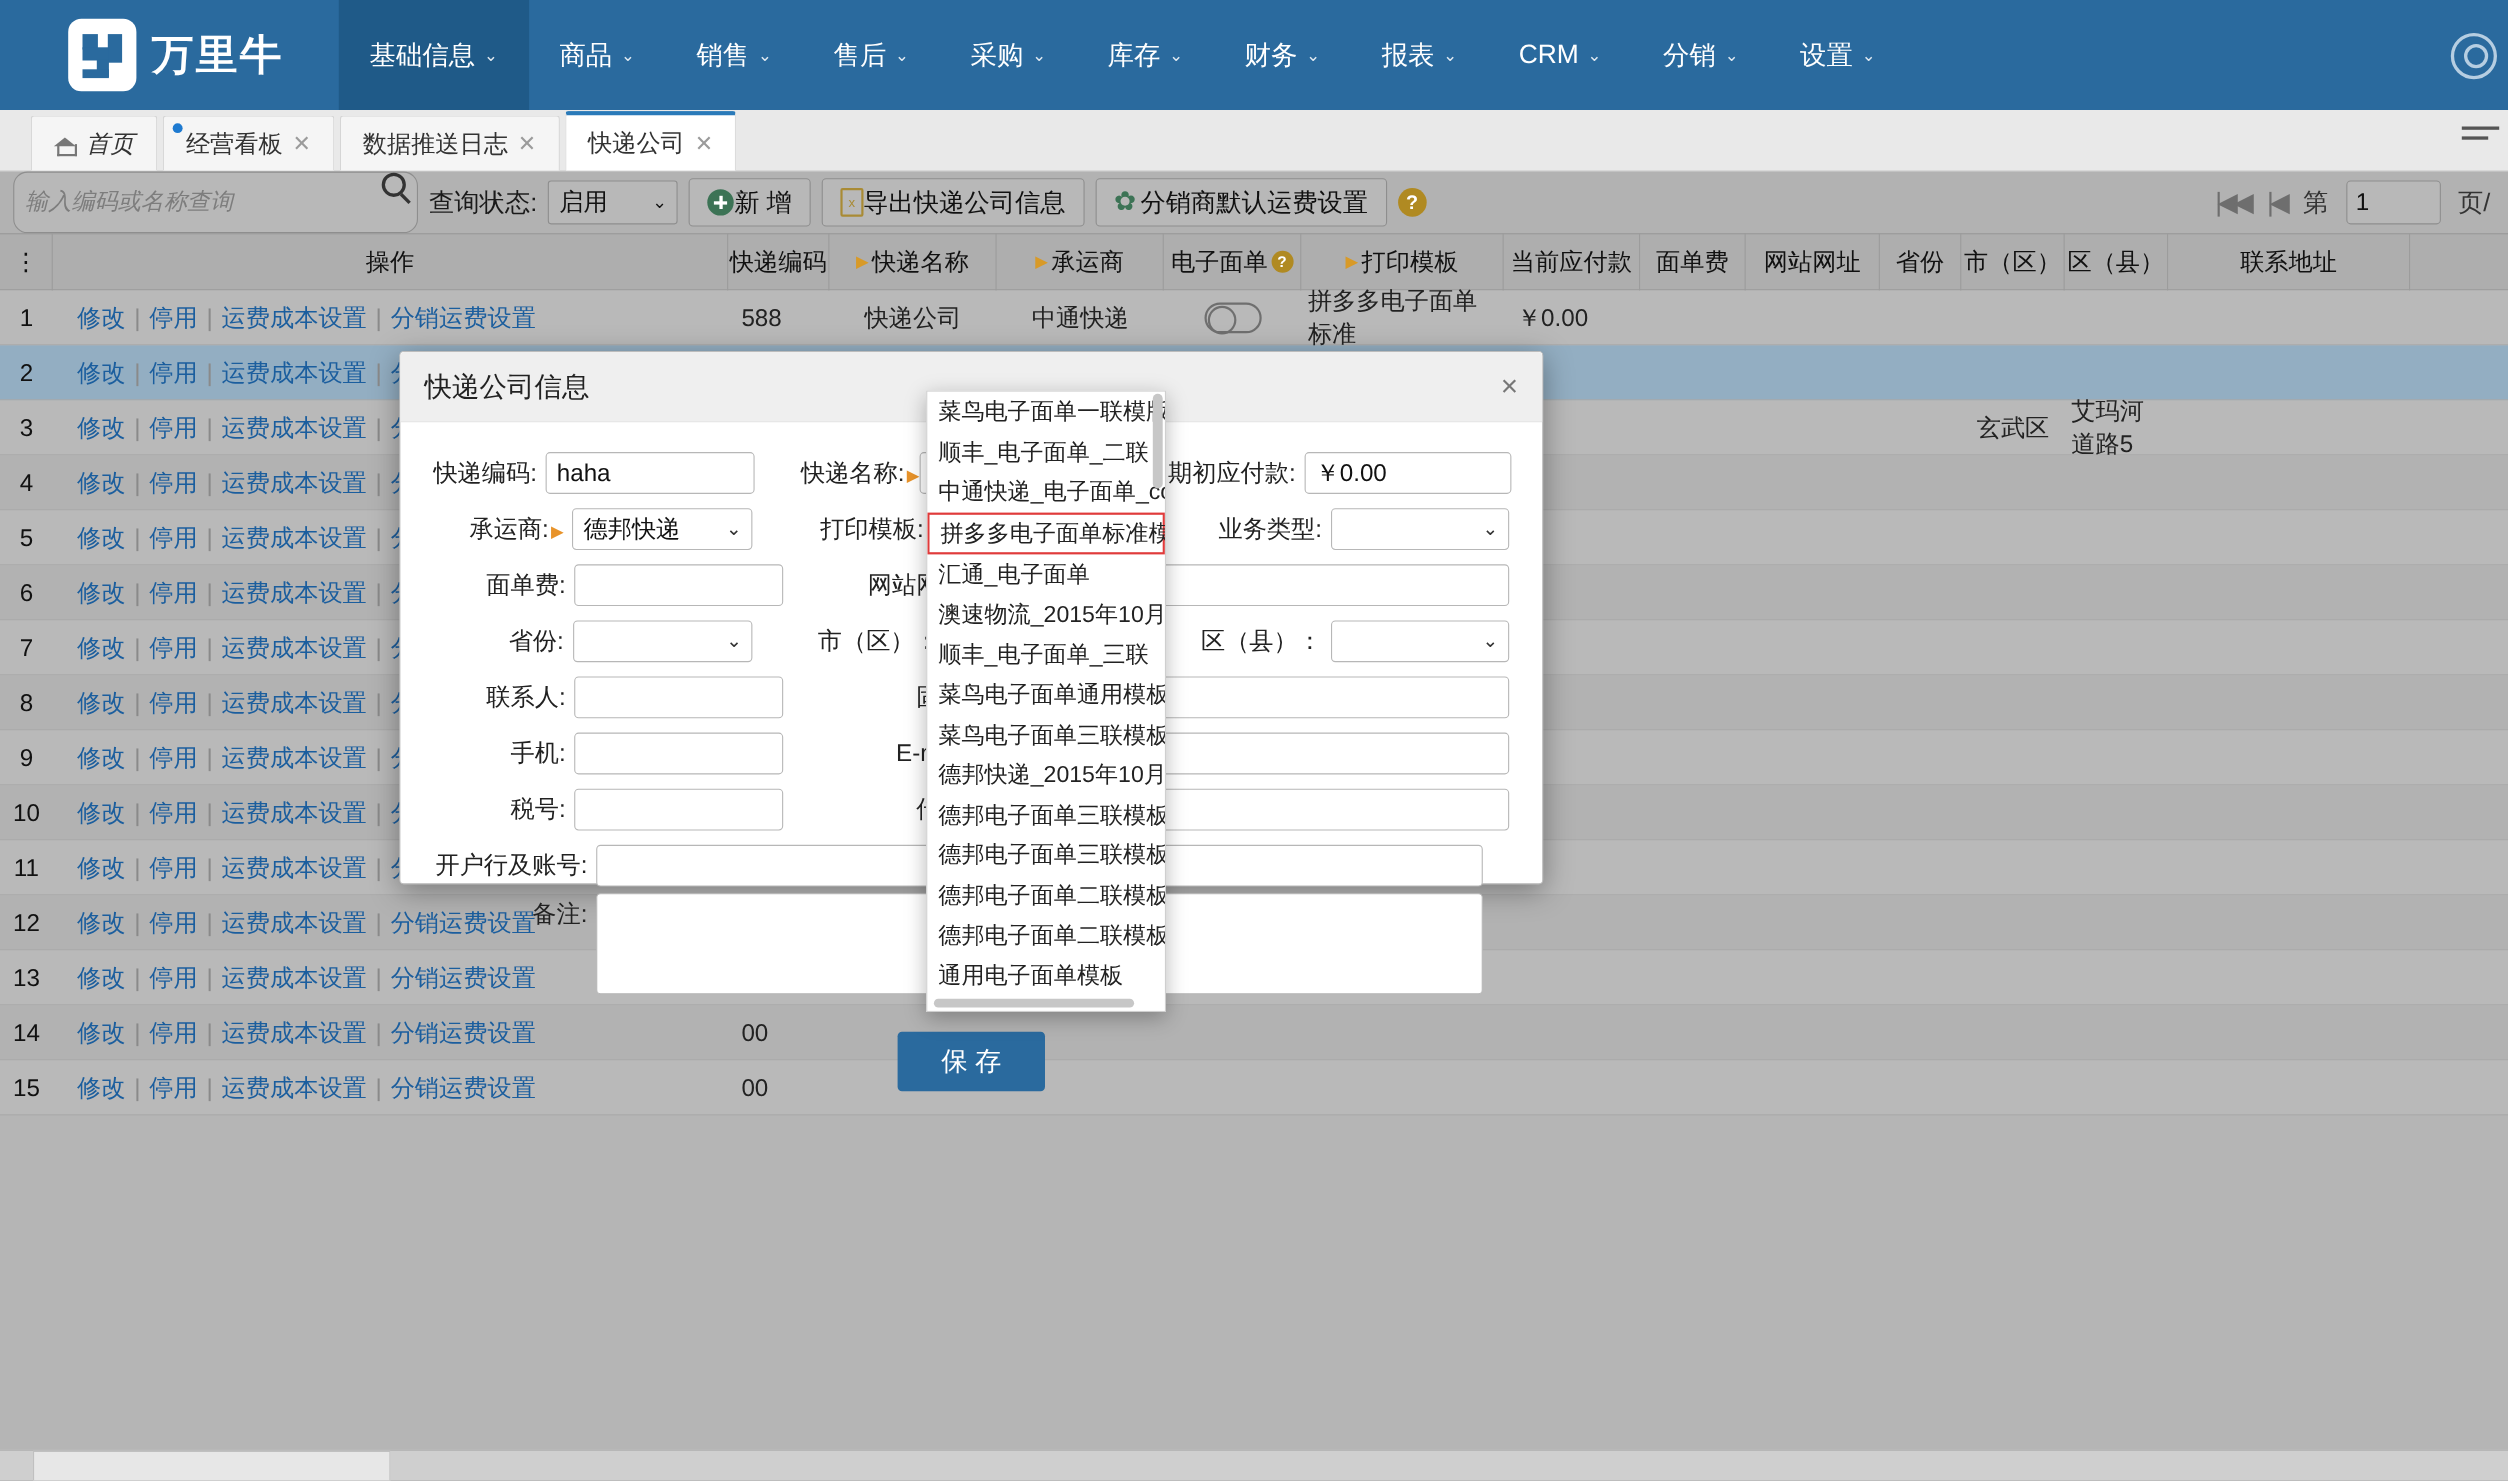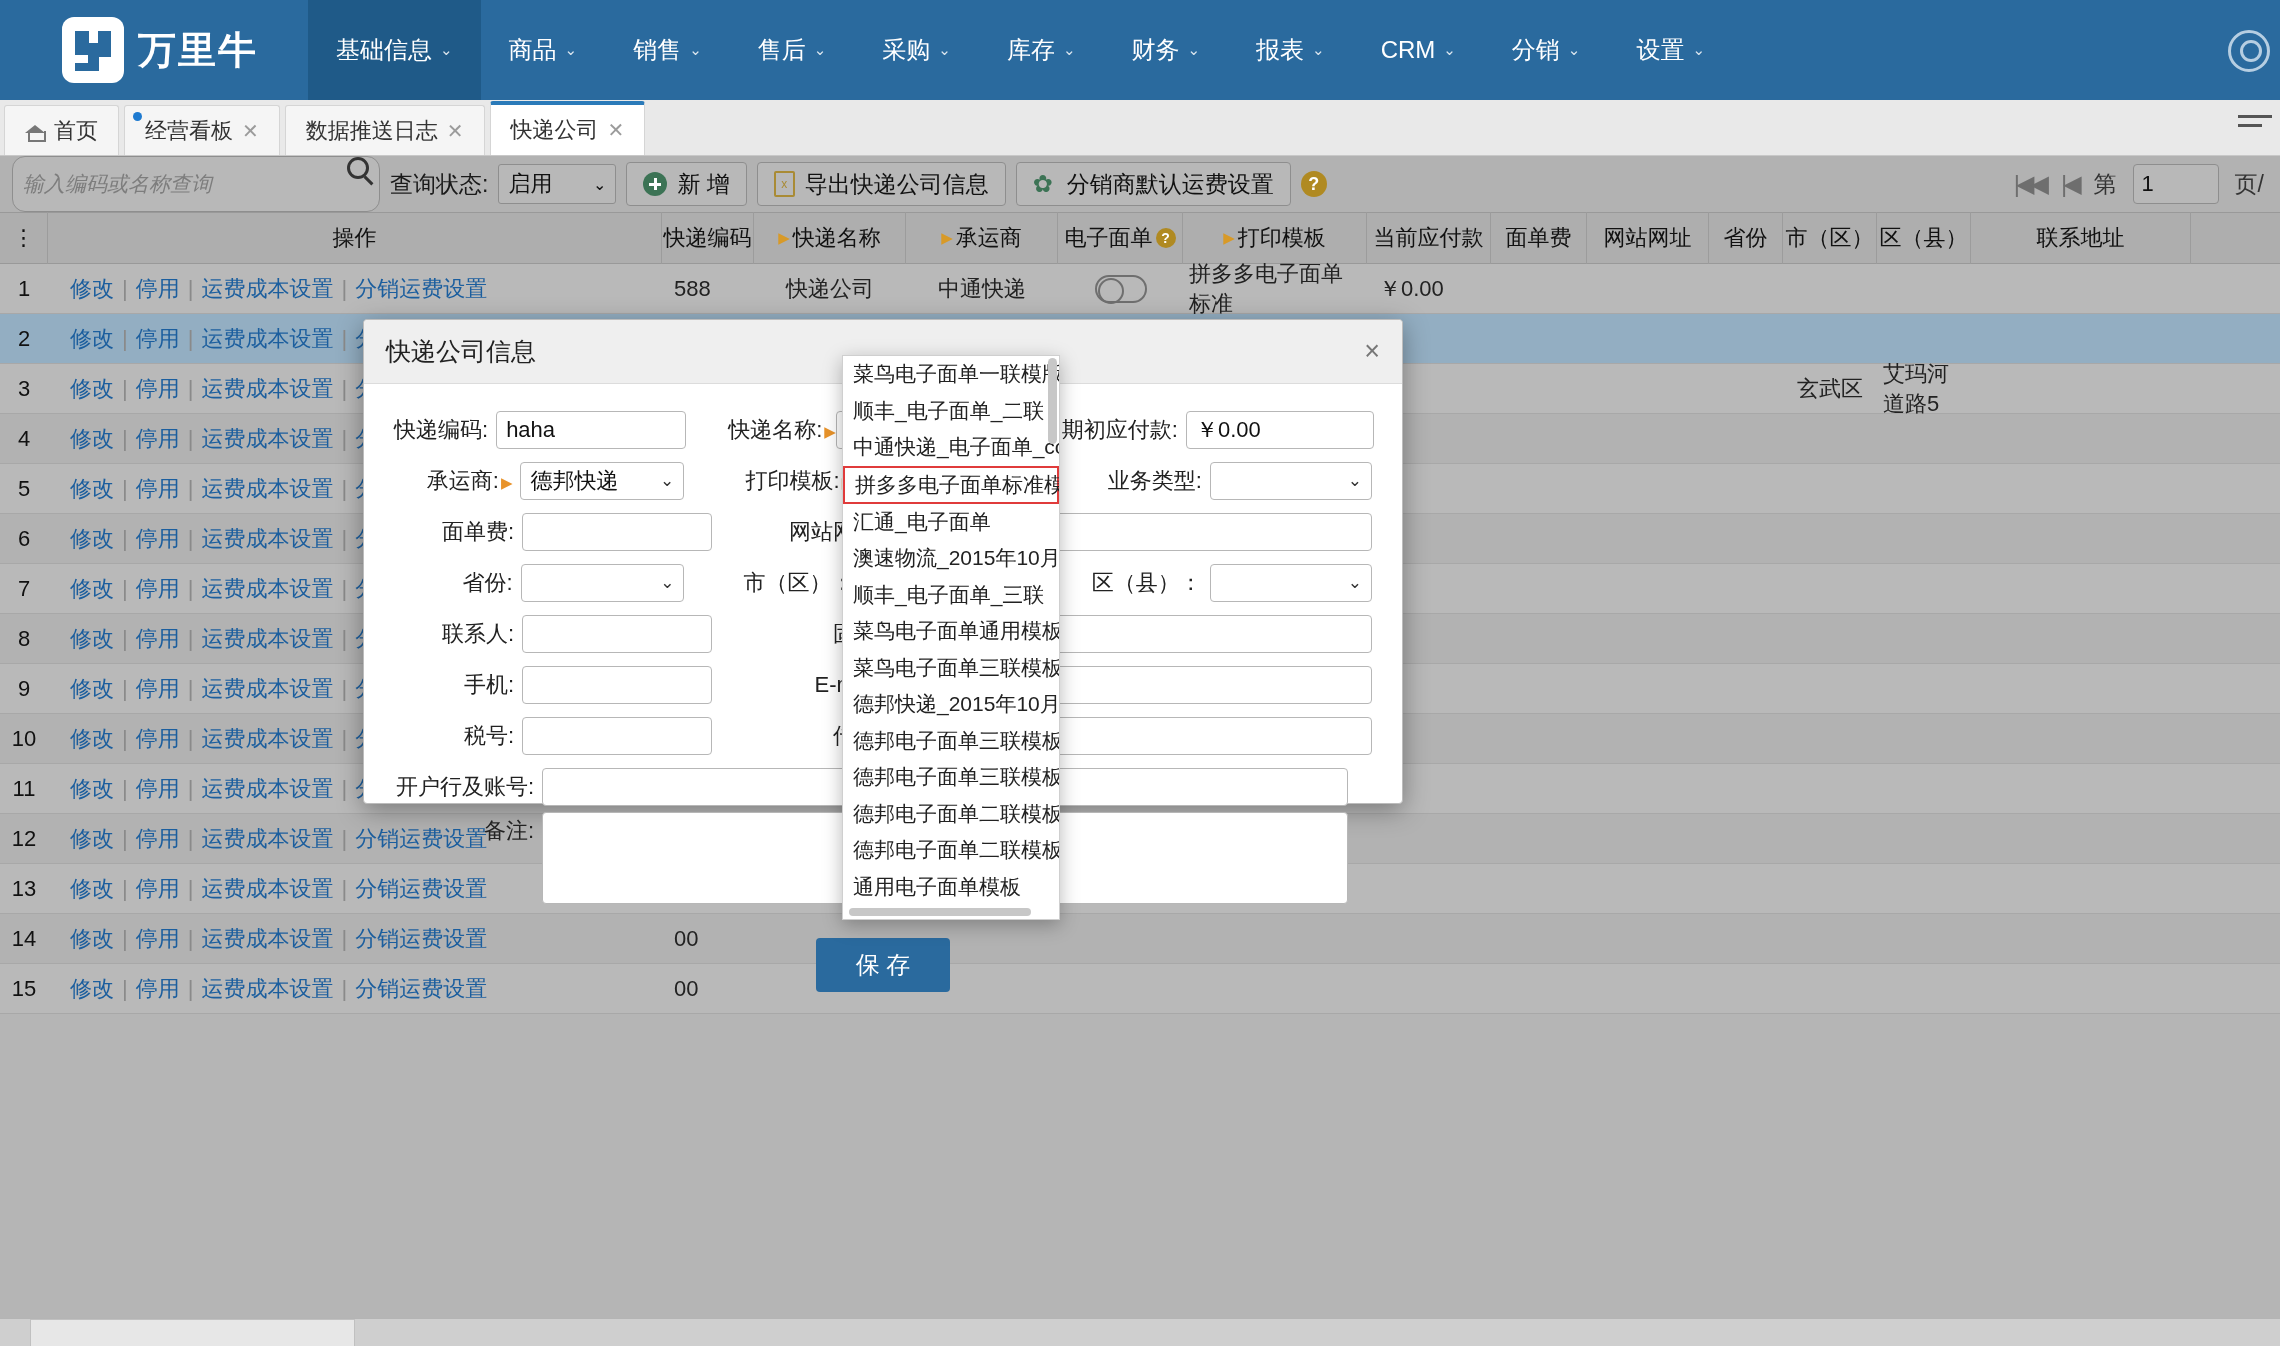--- a/index.html
+++ b/index.html
@@ -50,21 +50,21 @@
   .tabstrip {
     height:56px; background:#e9e9e9; display:flex; align-items:flex-end;
     position:relative; border-bottom:1px solid #c8c8c8;
   }
   .tab {
     height:50px; display:flex; align-items:center; gap:9px;
     background:#f5f5f5; border:1px solid #d5d5d5; border-bottom:none;
     padding:0 20px; margin-right:5px; font-size:22px; color:#333; cursor:pointer;
     position:relative; border-radius:3px 3px 0 0;
   }
-  .tab:first-child { margin-left:4px; }
+  .tab:first-child { margin-left:28px;font-style:italic; }
   .tab.active { background:#fff; border-top:4px solid #2a7ab9; height:54px; }
   .tab .x { color:#9b9b9b; font-size:20px; }
   .tab .dot { position:absolute; left:8px; top:6px; width:9px; height:9px; border-radius:50%; background:#1e7ad0; }
   .home-icon { display:inline-block; width:20px; height:18px; position:relative; }
   .home-icon::before{
     content:""; position:absolute; left:0; top:3px; width:0; height:0;
     border-left:10px solid transparent; border-right:10px solid transparent;
     border-bottom:8px solid #777;
   }
   .home-icon::after{
@@ -97,21 +97,21 @@
 
   .tb-label { font-size:23px; color:#1a1a1a; white-space:nowrap; }
   .tb-select {
     width:118px; height:40px; background:#b8b8b8; border:1px solid #8e8e8e;
     border-radius:3px; display:flex; align-items:center; justify-content:space-between;
     padding:0 9px; font-size:22px; color:#111; cursor:pointer;
   }
   .tb-select .cv { font-size:16px; }
   .tb-btn {
     height:44px; background:#b8b8b8; border:1px solid #8e8e8e; border-radius:4px;
-    display:flex; align-items:center; gap:10px; padding:0 16px; font-size:23px;
+    display:flex; align-items:center; padding:0 16px; font-size:23px;
     color:#111; cursor:pointer; white-space:nowrap;
   }
   .plus-ic { width:24px; height:24px; border-radius:50%; background:#3c7355; position:relative; flex:none; }
   .plus-ic::before{content:"";position:absolute;left:6px;top:10.5px;width:12px;height:3px;background:#fff;}
   .plus-ic::after{content:"";position:absolute;left:10.5px;top:6px;width:3px;height:12px;background:#fff;}
   .xls-ic { width:21px; height:26px; border:2px solid #a98b35; border-radius:2px; color:#a98b35; font-size:12px; display:flex; align-items:center; justify-content:center; flex:none; }
   .gear-ic { width:24px; height:24px; flex:none; color:#3c7355; font-size:24px; line-height:24px; }
   .help-ic {
     width:26px; height:26px; border-radius:50%; background:#b08a22; color:#fff;
     font-size:18px; font-weight:bold; display:flex; align-items:center; justify-content:center; flex:none;

